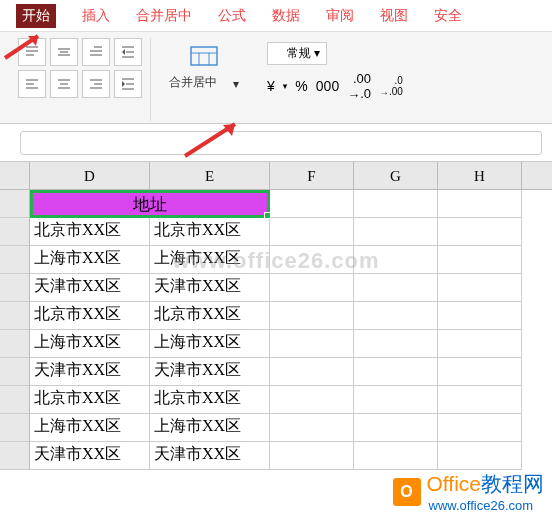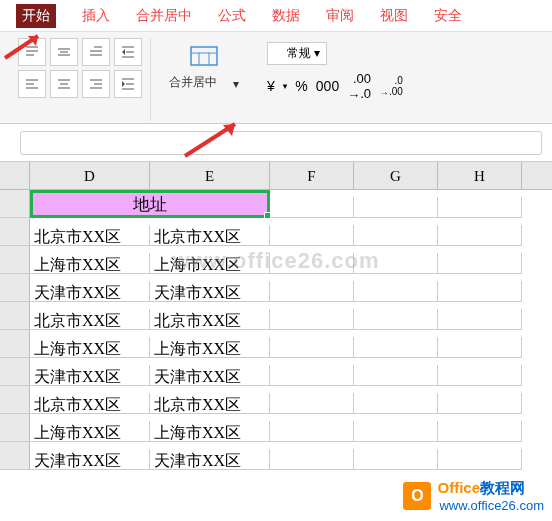--- a/index.html
+++ b/index.html
@@ -24,37 +24,37 @@
     .formula-bar { flex:1; height: 24px; border: 1px solid #ccc; border-radius: 3px; background: #fff; margin-left: 10px; }
     
     .sheet { position: relative; }
     .col-headers { display: flex; height: 28px; background: #e8e8e8; border-bottom: 1px solid #bbb; }
     .rowh { width: 30px; border-right: 1px solid #bbb; }
     .colh { width: 120px; border-right: 1px solid #bbb; text-align: center; line-height: 28px; font-family: "Times New Roman", serif; font-size: 15px; }
     .colh.narrow { width: 84px; }
     
     .rows { }
     .row { display: flex; height: 28px; }
-    .cell { width: 120px; border-right: 1px solid #ccc; border-bottom: 1px solid #ccc; padding: 2px 4px; font-family: "SimSun", serif; font-size: 16px; white-space: nowrap; overflow: hidden; margin-top: 7px; }
+    .cell { width: 120px; border-right: 1px solid #ccc; border-bottom: 1px solid #ccc; padding: 2px 4px; font-family: "SimSun", serif; font-size: 16px; white-space: nowrap; overflow: hidden; }
     .cell.narrow { width: 84px; }
     .rownum { width: 30px; border-right: 1px solid #bbb; border-bottom: 1px solid #ccc; background: #e8e8e8; }
     
     .merged-header { display:flex; position: relative; height:28px; }
-    .merged-cell { position:absolute; left:30px; width:240px; height:28px; border: 3px solid #22b14c; text-align:center; font-family:"SimSun",serif; font-size:17px; line-height:24px; background:#f0abfc; z-index:5; }
+    .merged-cell { position:absolute; left:30px; width:240px; height:28px; border: 3px solid #22b14c; text-align:center; font-family:"SimSun",serif; font-size:17px; line-height:24px; background:#d946ef; z-index:5; }
     .merged-handle { position:absolute; right:-4px; bottom:-4px; width:7px; height:7px; background:#22b14c; border:1px solid #fff; }
     
     .arrow { position: absolute; z-index: 100; pointer-events: none; }
     .arrow.a1 { left: 0px; top: 30px; width: 50px; height: 30px; }
     .arrow.a2 { left: 180px; top: 118px; width: 70px; height: 40px; }
     
     .watermark { position: absolute; left: 50%; top: 50%; transform: translate(-50%, -50%); font-size: 22px; color: rgba(150,150,150,0.35); font-weight: bold; letter-spacing: 1px; pointer-events: none; font-family: Arial, sans-serif; }
     
     .logo-banner { position: absolute; right: 8px; bottom: 8px; display: flex; align-items: center; gap: 6px; font-family: Arial, sans-serif; }
     .logo-icon { width: 28px; height: 28px; background: #ff8c00; display:flex; align-items:center; justify-content:center; color:#fff; font-weight:bold; font-size:16px; border-radius:3px; }
-    .logo-text { font-size: 15px; font-weight: bold; }
+    .logo-text { font-size: 21px; font-weight: normal; }
     .logo-text .o1 { color: #ff8c00; }
     .logo-text .o2 { color: #0066cc; }
     .logo-url { font-size: 13px; color: #0066cc; margin-left: 2px; }
     
     svg.arrow-svg line { stroke: #e03030; stroke-width: 4; }
     svg.arrow-svg polygon { fill: #e03030; }
   </style>
 </head>
 <body>
 

